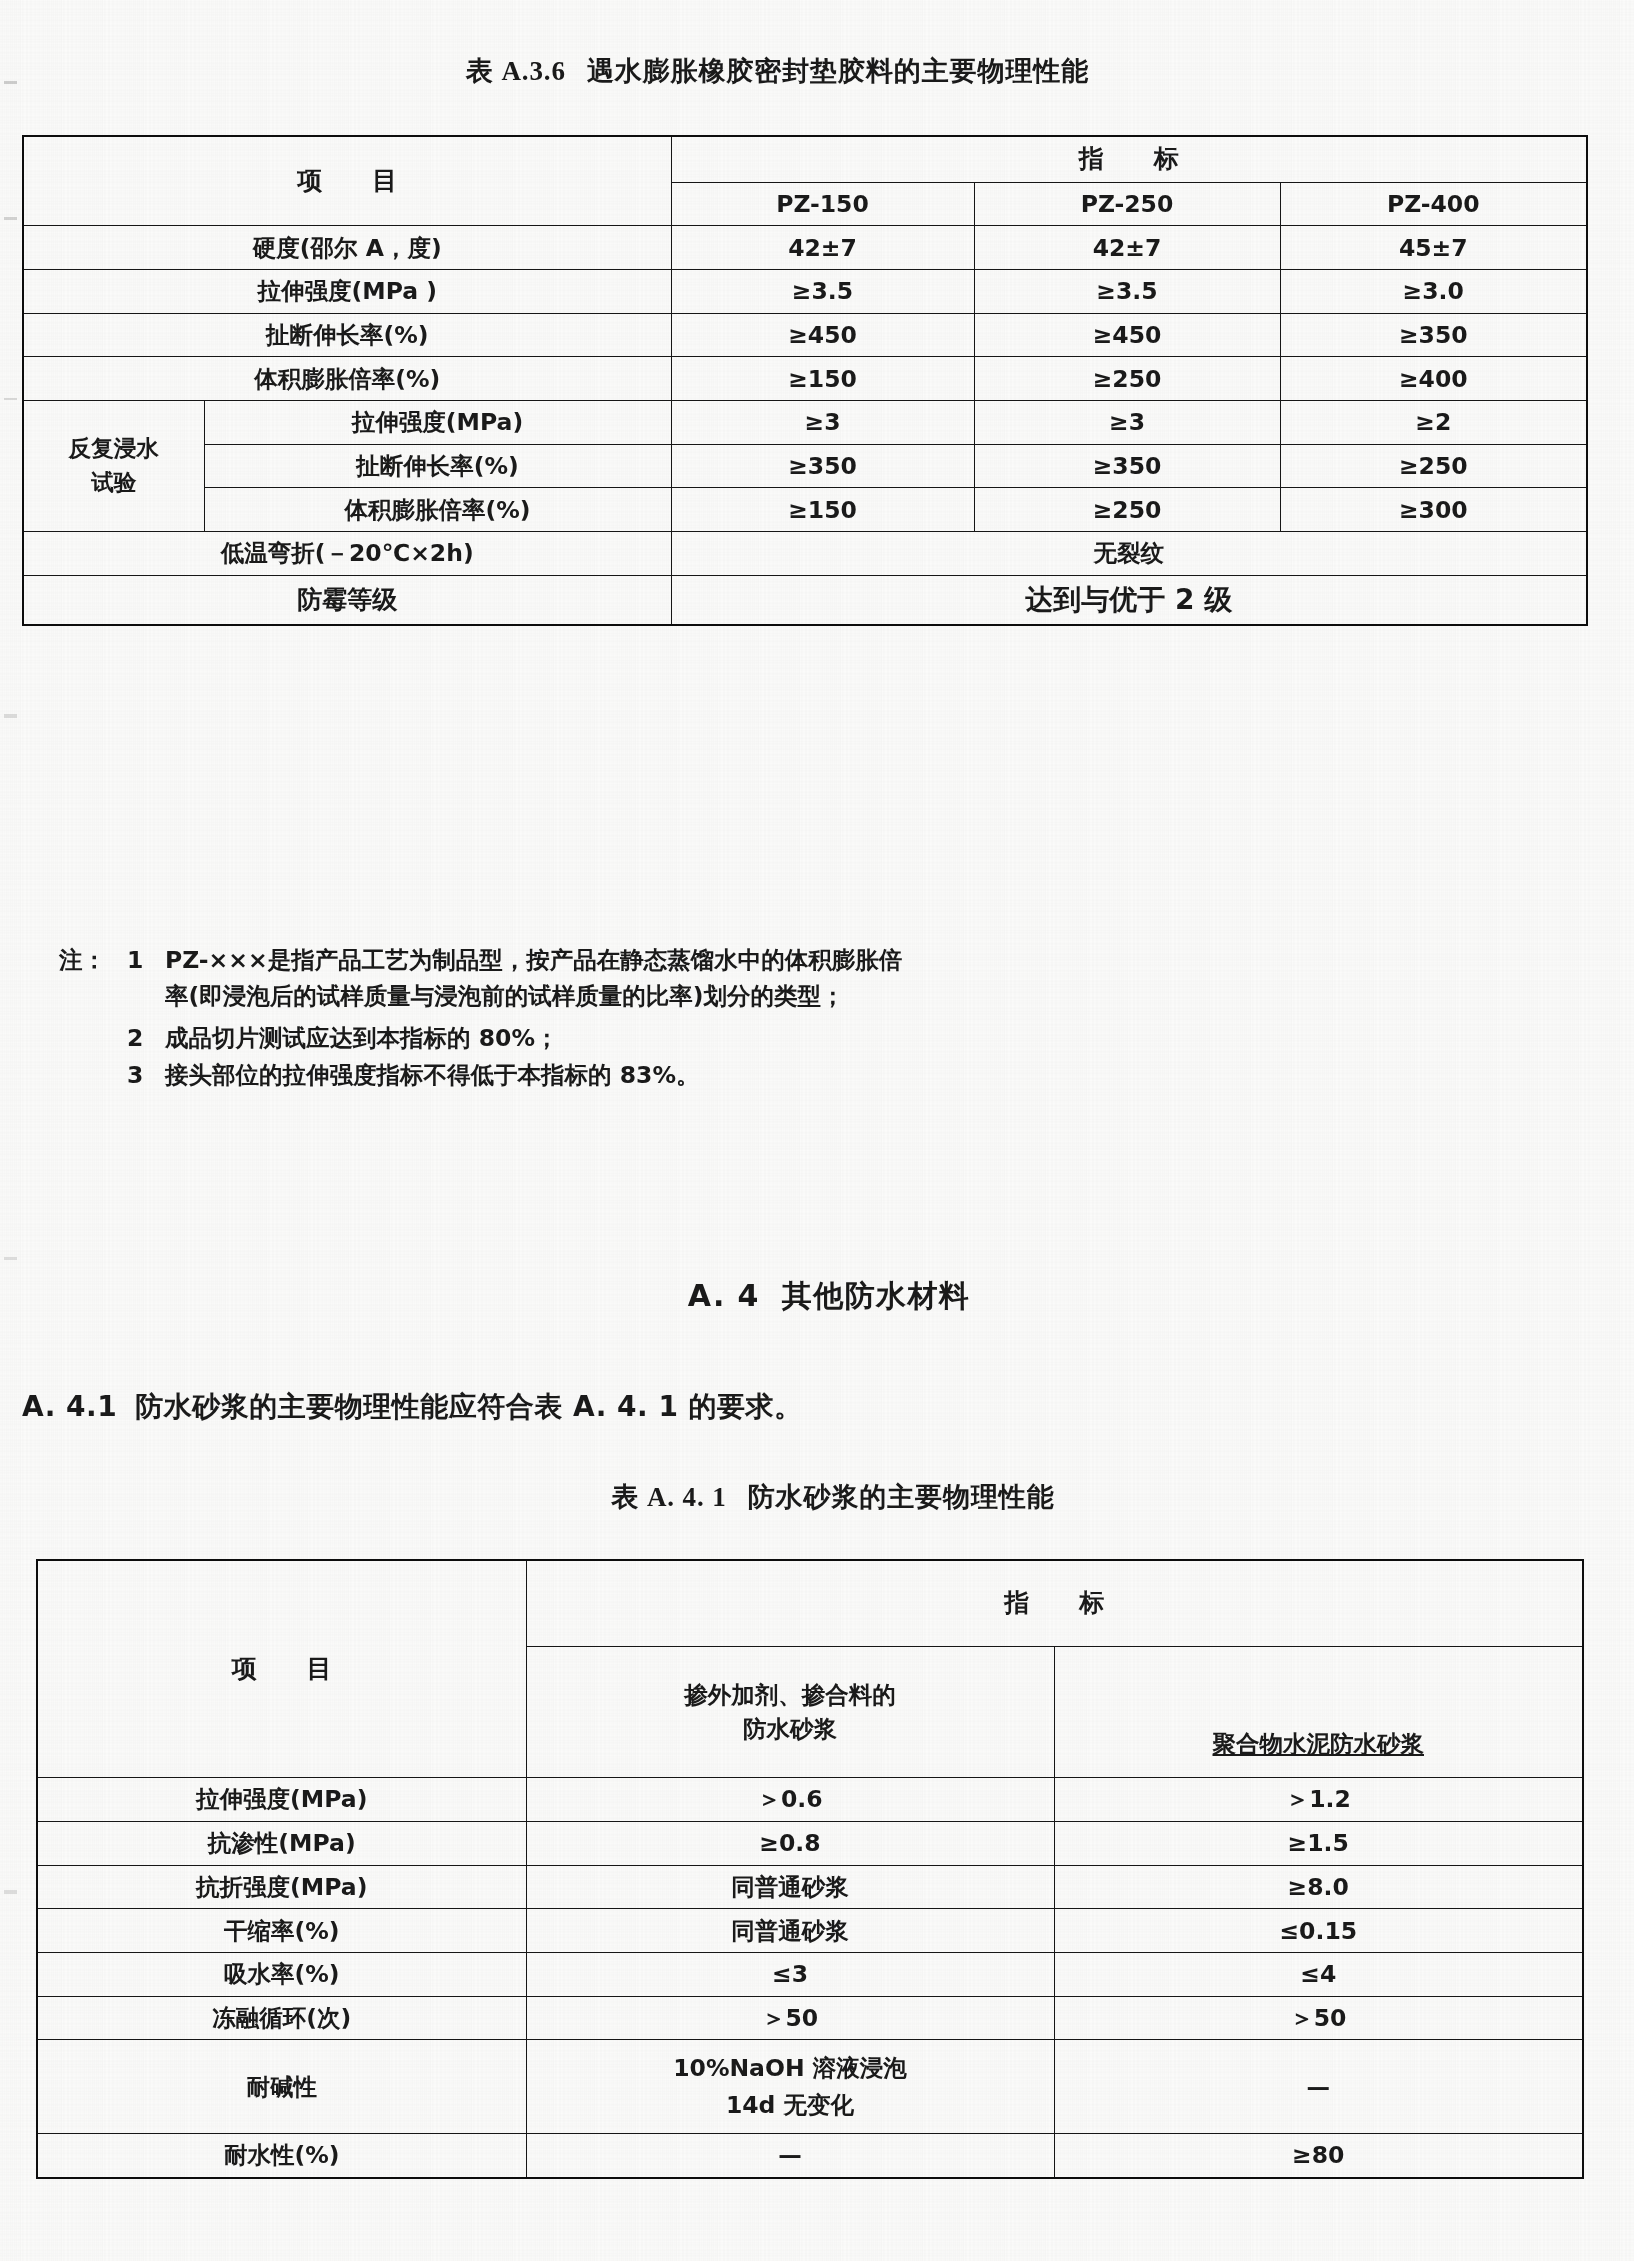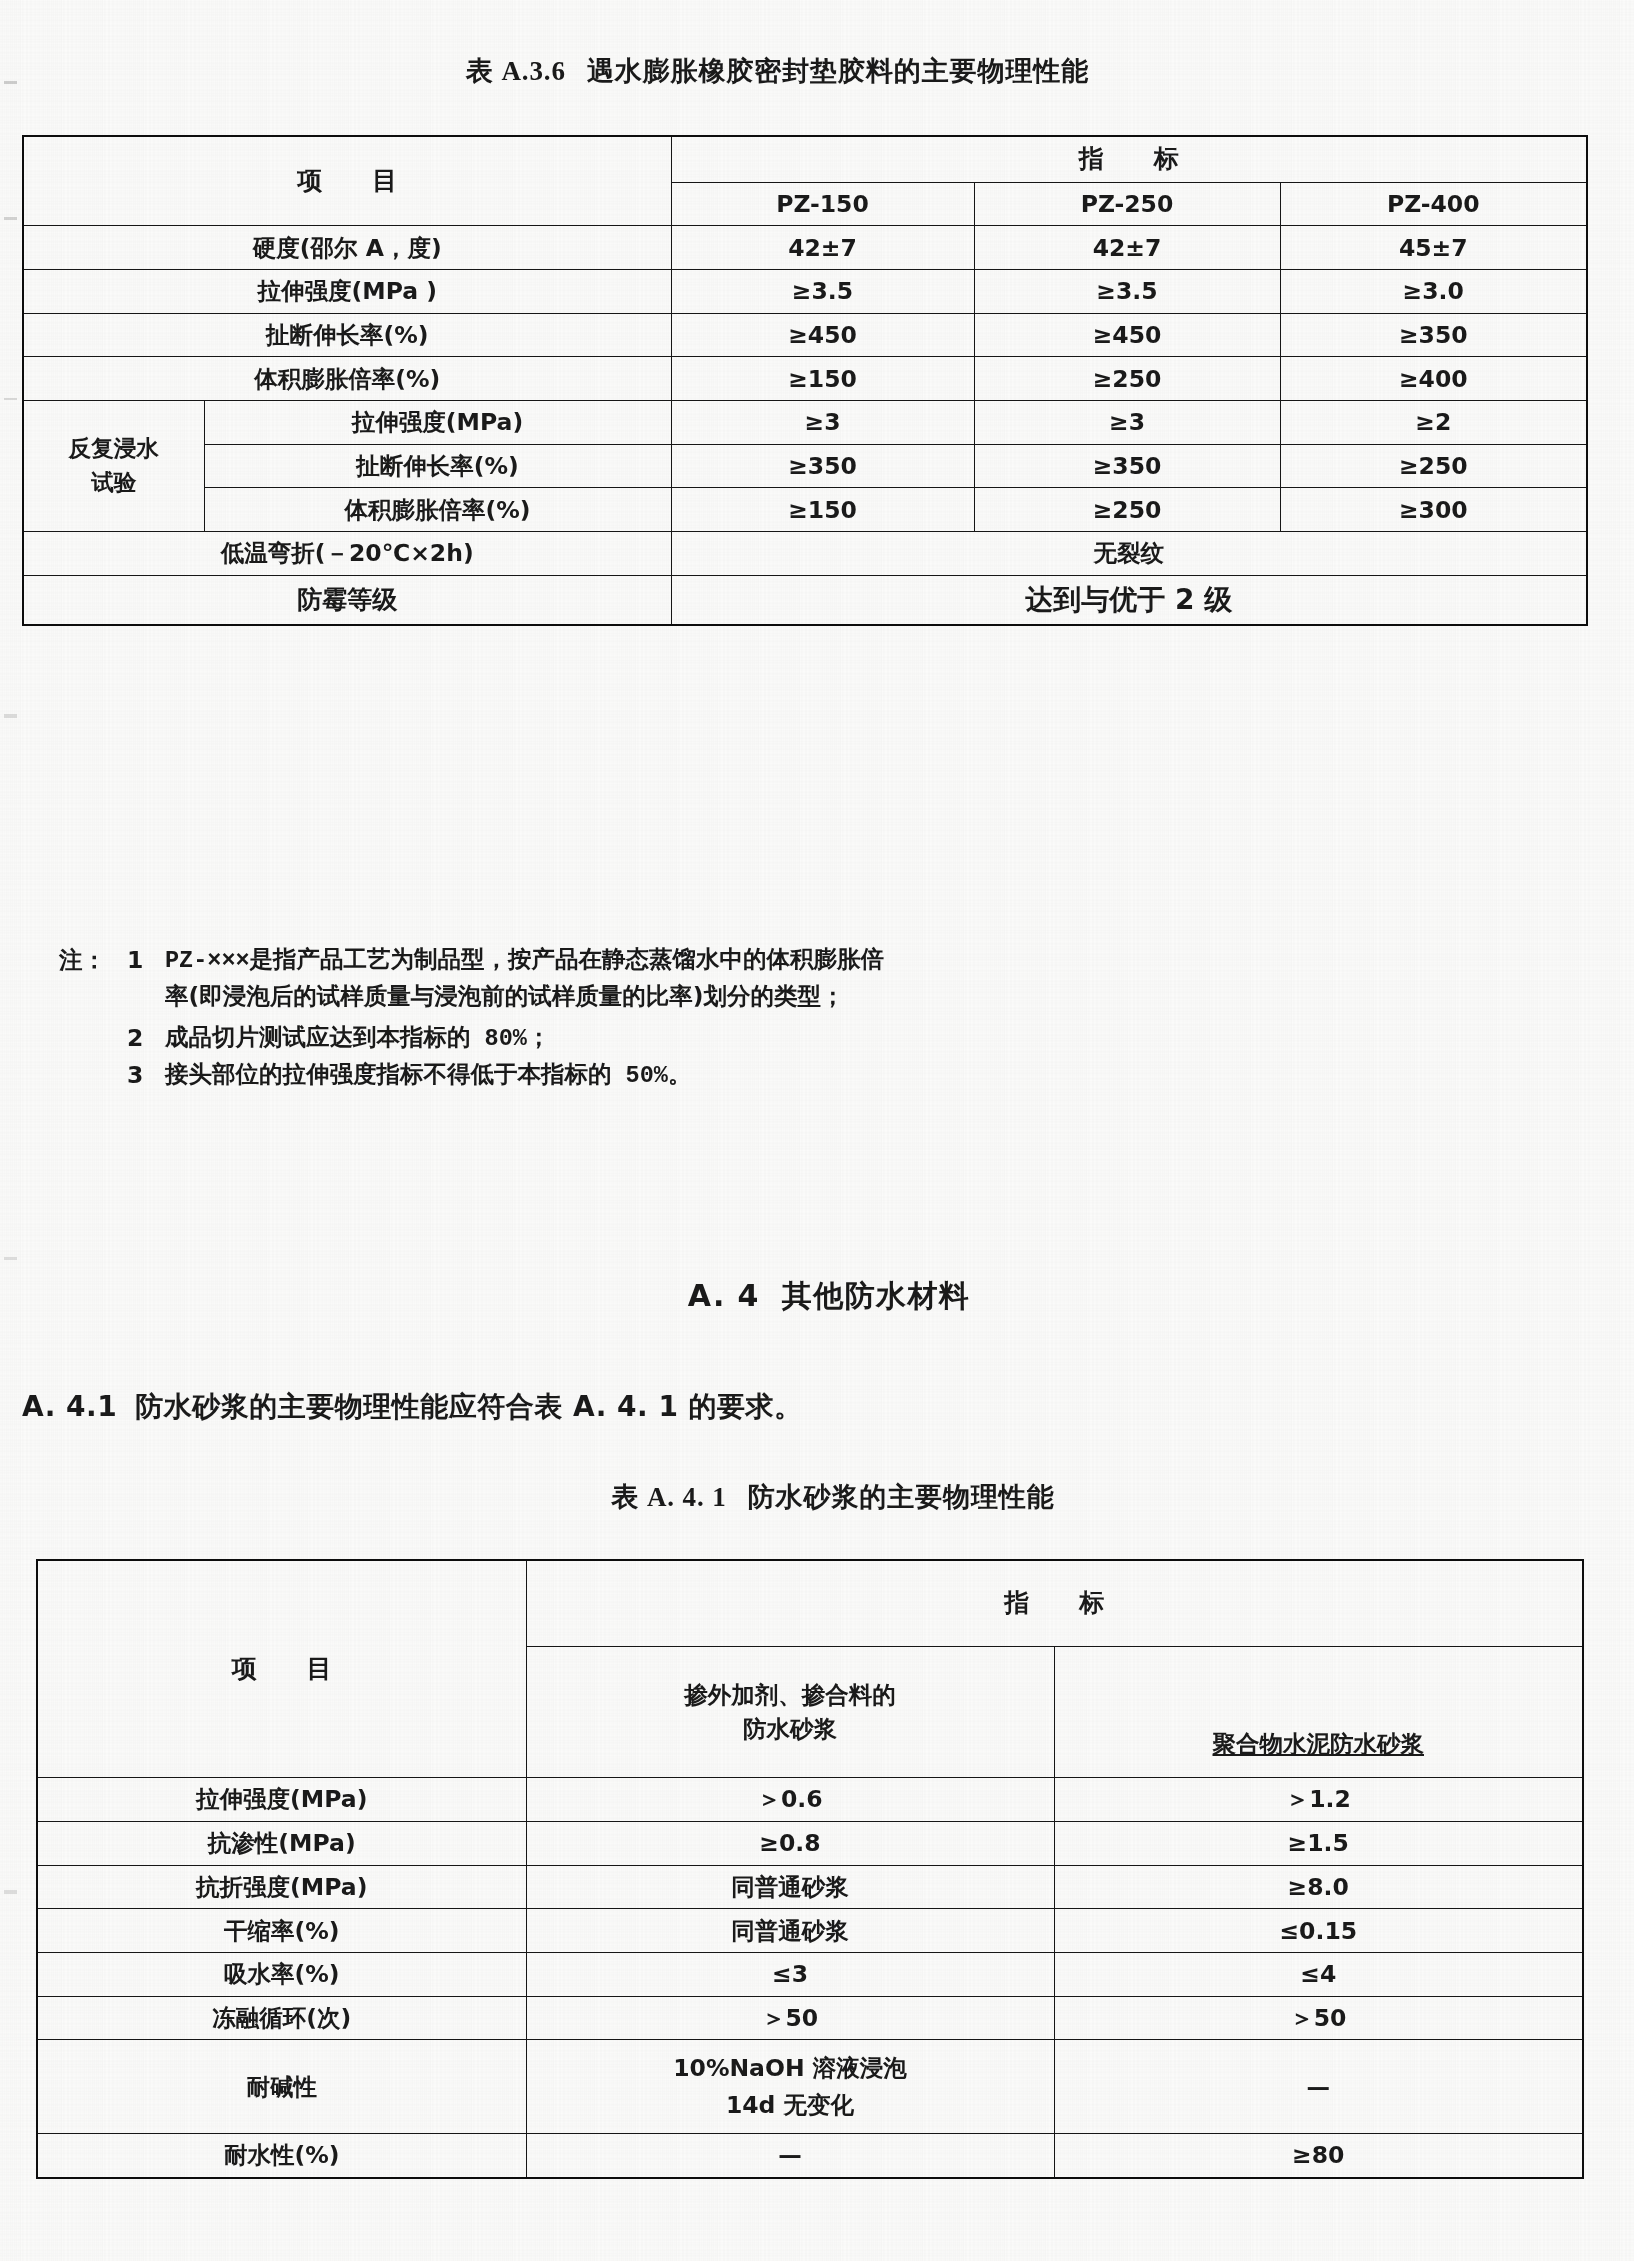--- a/index.html
+++ b/index.html
@@ -78,21 +78,21 @@
   .thickrow td { border-bottom-width: 2.3px; }
 
   .note-block {
     font-size: 23.5px;
     font-weight: bold;
     line-height: 1.52;
   }
   .note-row { display: flex; }
   .note-label { width: 68px; flex: none; }
   .note-idx { width: 38px; flex: none; text-align: left; }
-  .note-text { flex: 1; font-family: Liberation Mono, monospace; }
+  .note-text { flex: 1; }
   .note-cont { margin-left: 106px; }
 
   h2.sec-head {
     font-size: 30px;
     font-weight: bold;
     text-align: center;
     margin: 12px;
     letter-spacing: 1.4px;
   }
   .sec-num { margin-right: 22px; }
@@ -204,21 +204,21 @@
     </div>
     <div class="note-cont">率(即浸泡后的试样质量与浸泡前的试样质量的比率)划分的类型；</div>
     <div class="note-row" style="margin-top:6.3px;">
       <div class="note-label"></div>
       <div class="note-idx">2</div>
       <div class="note-text">成品切片测试应达到本指标的 80%；</div>
     </div>
     <div class="note-row" style="margin-top:1.8px;">
       <div class="note-label"></div>
       <div class="note-idx">3</div>
-      <div class="note-text">接头部位的拉伸强度指标不得低于本指标的 50%。</div>
+      <div class="note-text">接头部位的拉伸强度指标不得低于本指标的 83%。</div>
     </div>
   </div>
 
   <h2 class="sec-head" style="position:absolute; left:0px; top:1264px; width:1634px;">
     <span class="sec-num">A. 4</span><span>其他防水材料</span>
   </h2>
 
   <p class="body-para" style="position:absolute; left:22px; top:1388px; width:1583px;">
     <span class="para-num">A. 4.1</span><span>防水砂浆的主要物理性能应符合表 A. 4. 1 的要求。</span>
   </p>

